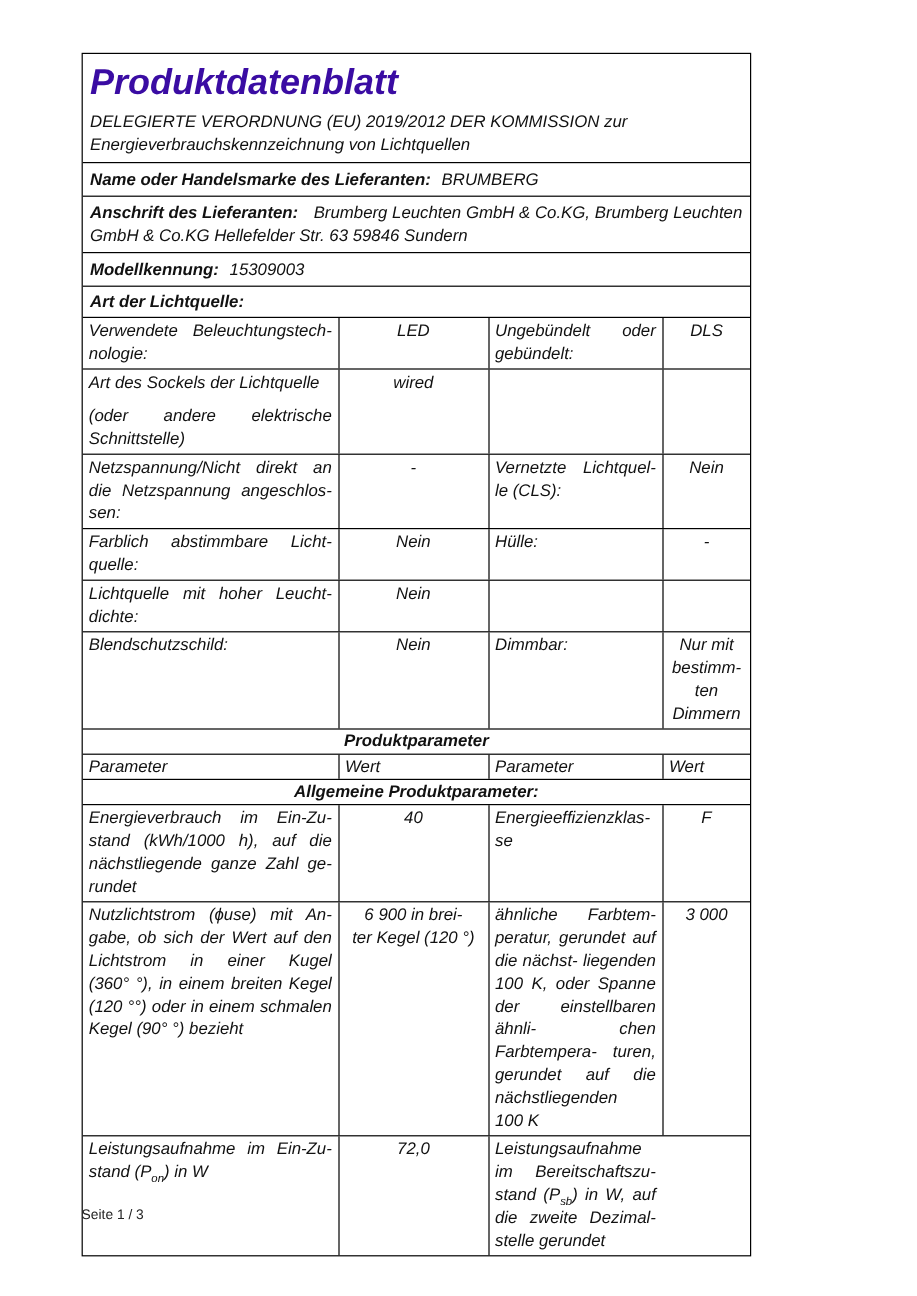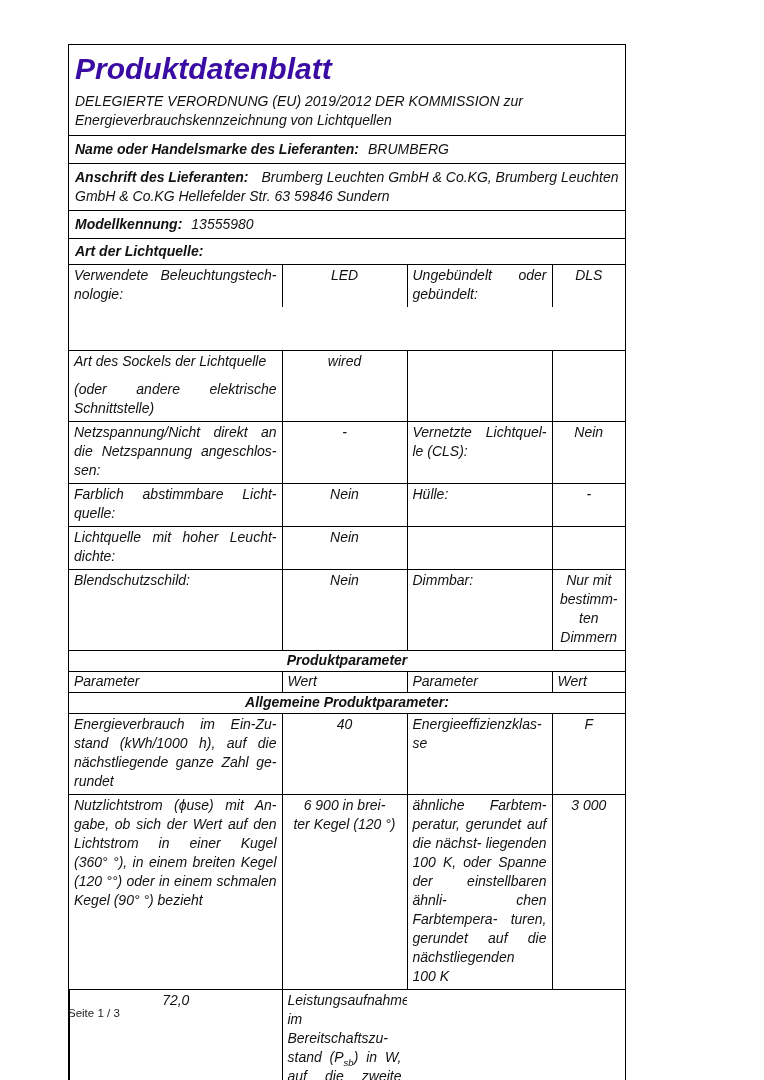--- a/index.html
+++ b/index.html
@@ -55,21 +55,21 @@
     overflow: hidden;
   }
   .cell.cb { border-left: 1.5px solid #000; }
   .just { text-align: justify; }
   .center { text-align: center; white-space: pre-line; }
   .para2 { display: block; margin-top: 9px; }
 
   .h38 { min-height: 38px; }
   .h39 { min-height: 39px; }
   .h57 { min-height: 57px; }
-  .h62 { min-height: 62px; margin-top: 43px; }
+  .h62 { min-height: 62px; }
   .h75 { min-height: 75px; }
   .h96 { min-height: 96px; }
   .h186 { min-height: 186px; }
 
   .sec-hdr {
     padding: 0 6px 1px 6px;
     font-weight: 700;
     text-align: center;
   }
   .hdr-cell { padding: 0 5px 1px 5px; box-sizing: border-box; }
@@ -100,21 +100,21 @@
   <div class="row kv">
     <span class="lbl">Name oder Handelsmarke des Lieferanten:</span><span class="val">BRUMBERG</span>
   </div>
 
   <div class="row kv-tall">
     <span class="lbl" style="font-weight:700">Anschrift des Lieferanten:</span>
     <span class="val" style="margin-left:9px">Brumberg Leuchten GmbH &amp; Co.KG, Brumberg Leuchten GmbH &amp; Co.KG Hellefelder Str. 63 59846 Sundern</span>
   </div>
 
   <div class="row kv">
-    <span class="lbl">Modellkennung:</span><span class="val">13555980</span>
+    <span class="lbl">Modellkennung:</span><span class="val">15309003</span>
   </div>
 
   <div class="row sec-label">Art der Lichtquelle:</div>
 
   <div class="grid-row h38">
     <div class="cell just">Verwendete Beleuchtungstech- nologie:</div>
     <div class="cell cb center">LED</div>
     <div class="cell cb just">Ungebündelt oder gebündelt:</div>
     <div class="cell cb center">DLS</div>
   </div>
@@ -178,20 +178,23 @@
 
   <div class="grid-row h186">
     <div class="cell just">Nutzlichtstrom (ϕuse) mit An- gabe, ob sich der Wert auf den Lichtstrom in einer Kugel (360°&nbsp;°), in einem breiten Kegel (120&nbsp;°°) oder in einem schmalen Kegel (90°&nbsp;°) bezieht</div>
     <div class="cell cb center">6&nbsp;900 in brei-
 ter Kegel (120&nbsp;°)</div>
     <div class="cell cb just">ähnliche Farbtem- peratur, gerundet auf die nächst- liegenden 100&nbsp;K, oder Spanne der einstellbaren ähnli- chen Farbtempera- turen, gerundet auf die nächstliegenden 100&nbsp;K</div>
     <div class="cell cb center">3&nbsp;000</div>
   </div>
 
   <div class="grid-row h96">
+    <div class="cell just">
+      <span>Leistungsaufnahme im Ein-Zu- stand (P</span><sub class="sm">on</sub><span>) in W</span>
+    </div>
     <div class="cell cb center">72,0</div>
     <div class="cell cb just">
       <span>Leistungsaufnahme im Bereitschaftszu- stand (P</span><sub class="sm">sb</sub><span>) in W, auf die zweite Dezimal- stelle gerundet</span>
     </div>
   </div>
 
 </div>
 
 <div class="page-footer">Seite 1 / 3</div>
 

